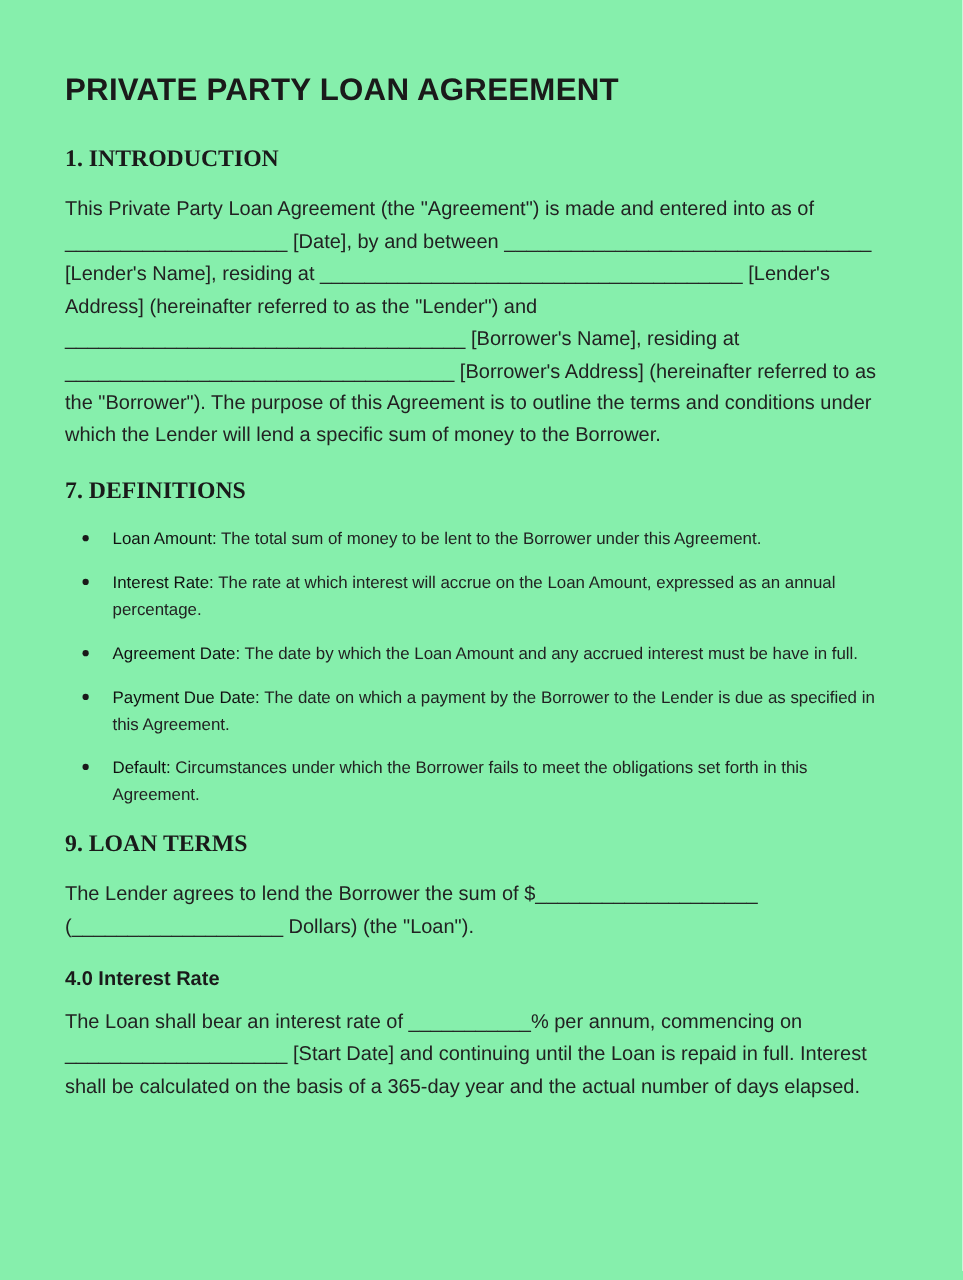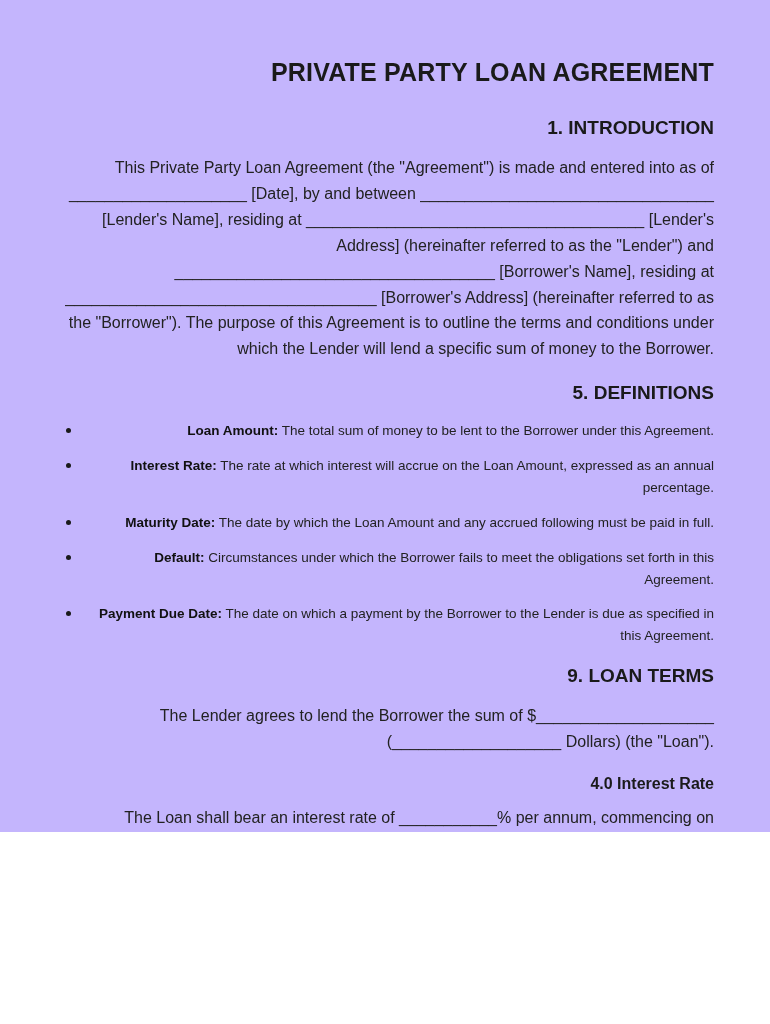--- a/index.html
+++ b/index.html
@@ -9,40 +9,40 @@
   }
   body {
     width: 770px;
     height: 1024px;
     font-family: "Liberation Sans", sans-serif;
     color: #1a1a1a;
     -webkit-font-smoothing: antialiased;
   }
   .page {
     width: 770px;
-    height: 832px;
+    height: 1024px;
     box-sizing: border-box;
     padding: 58px 56px 0 52px;
-    background: #c4b5fd;
+    background: #86efac;
     position: relative;
     overflow: hidden;
-    text-align: right;
   }
   .doc-title {
     font-size: 25px;
     font-weight: bold;
     letter-spacing: 0.2px;
     margin: 0 0 30px 0;
     color: #1a1a1a;
   }
   h2.section-heading {
     font-size: 19px;
     font-weight: bold;
     margin: 0 0 16px 0;
     color: #1a1a1a;
+    font-family: Liberation Serif, serif;
   }
   h3.sub-heading {
     font-size: 16px;
     font-weight: bold;
     margin: 0 0 12px 0;
     color: #1a1a1a;
   }
   p.body-text {
     font-size: 16px;
     line-height: 1.62;
@@ -69,56 +69,56 @@
     content: "";
     position: absolute;
     left: 14px;
     top: 8px;
     width: 5px;
     height: 5px;
     background: #1a1a1a;
     border-radius: 50%;
   }
   .term {
-    font-weight: bold;
+    font-weight: normal;
     color: #111111;
   }
   .sub-block {
     margin-bottom: 6px;
   }
 </style>
 </head>
 <body>
 
 <div class="page">
 
   <h1 class="doc-title">PRIVATE PARTY LOAN AGREEMENT</h1>
 
   <div class="section">
     <h2 class="section-heading">1. INTRODUCTION</h2>
     <p class="body-text">This Private Party Loan Agreement (the "Agreement") is made and entered into as of ____________________ [Date], by and between _________________________________ [Lender's Name], residing at ______________________________________ [Lender's Address] (hereinafter referred to as the "Lender") and ____________________________________ [Borrower's Name], residing at ___________________________________ [Borrower's Address] (hereinafter referred to as the "Borrower"). The purpose of this Agreement is to outline the terms and conditions under which the Lender will lend a specific sum of money to the Borrower.</p>
   </div>
 
   <div class="section">
-    <h2 class="section-heading">5. DEFINITIONS</h2>
+    <h2 class="section-heading">7. DEFINITIONS</h2>
     <ul class="def-list">
       <li>
         <span class="term">Loan Amount:</span><span> The total sum of money to be lent to the Borrower under this Agreement.</span>
       </li>
       <li>
         <span class="term">Interest Rate:</span><span> The rate at which interest will accrue on the Loan Amount, expressed as an annual percentage.</span>
       </li>
       <li>
-        <span class="term">Maturity Date:</span><span> The date by which the Loan Amount and any accrued following must be paid in full.</span>
+        <span class="term">Agreement Date:</span><span> The date by which the Loan Amount and any accrued interest must be have in full.</span>
+      </li>
+      <li>
+        <span class="term">Payment Due Date:</span><span> The date on which a payment by the Borrower to the Lender is due as specified in this Agreement.</span>
       </li>
       <li>
         <span class="term">Default:</span><span> Circumstances under which the Borrower fails to meet the obligations set forth in this Agreement.</span>
-      </li>
-      <li>
-        <span class="term">Payment Due Date:</span><span> The date on which a payment by the Borrower to the Lender is due as specified in this Agreement.</span>
       </li>
     </ul>
   </div>
 
   <div class="section">
     <h2 class="section-heading">9. LOAN TERMS</h2>
 
     <div class="sub-block">
       <p class="body-text">The Lender agrees to lend the Borrower the sum of $____________________ (___________________ Dollars) (the "Loan").</p>
     </div>

